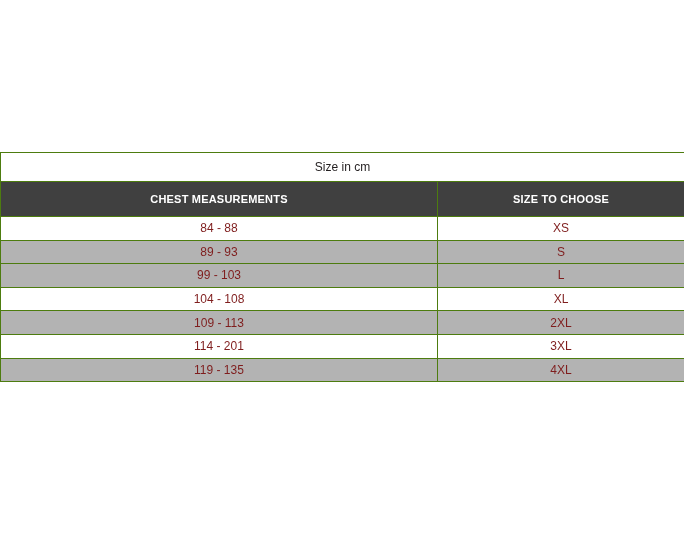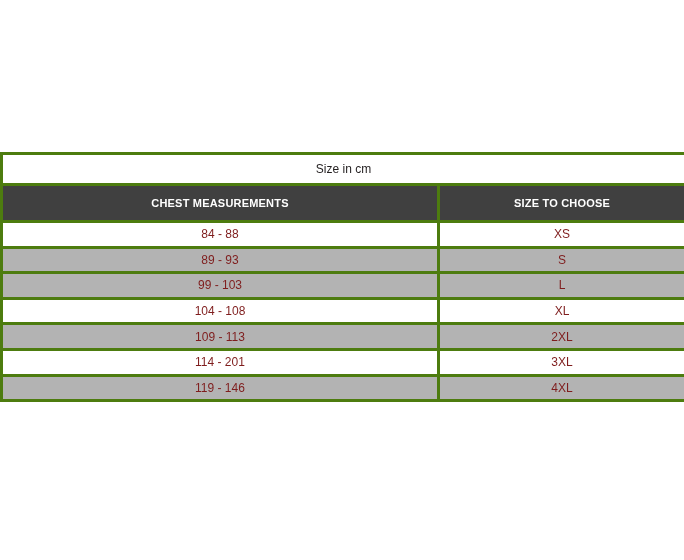--- a/index.html
+++ b/index.html
@@ -21,21 +21,21 @@
   }
   #size-table {
     position: absolute;
     left: 0px;
     top: 152px;
     width: 684px;
     border-collapse: collapse;
     table-layout: fixed;
   }
   #size-table td {
-    border: 3px solid #4d7c0f;
+    border: 1px solid #4d7c0f;
     text-align: center;
     vertical-align: middle;
     padding: 0;
   }
   .caption-cell {
     height: 28px;
     font-size: 12px;
     font-weight: normal;
     background: #ffffff;
     color: #231f20;
@@ -98,18 +98,18 @@
       </tr>
       <tr class="row-even">
         <td class="data-cell">109 - 113</td>
         <td class="data-cell">2XL</td>
       </tr>
       <tr class="row-odd">
         <td class="data-cell">114 - 201</td>
         <td class="data-cell">3XL</td>
       </tr>
       <tr class="row-even">
-        <td class="data-cell">119 - 146</td>
+        <td class="data-cell">119 - 135</td>
         <td class="data-cell">4XL</td>
       </tr>
     </tbody>
   </table>
 </div>
 
 </body></html>

